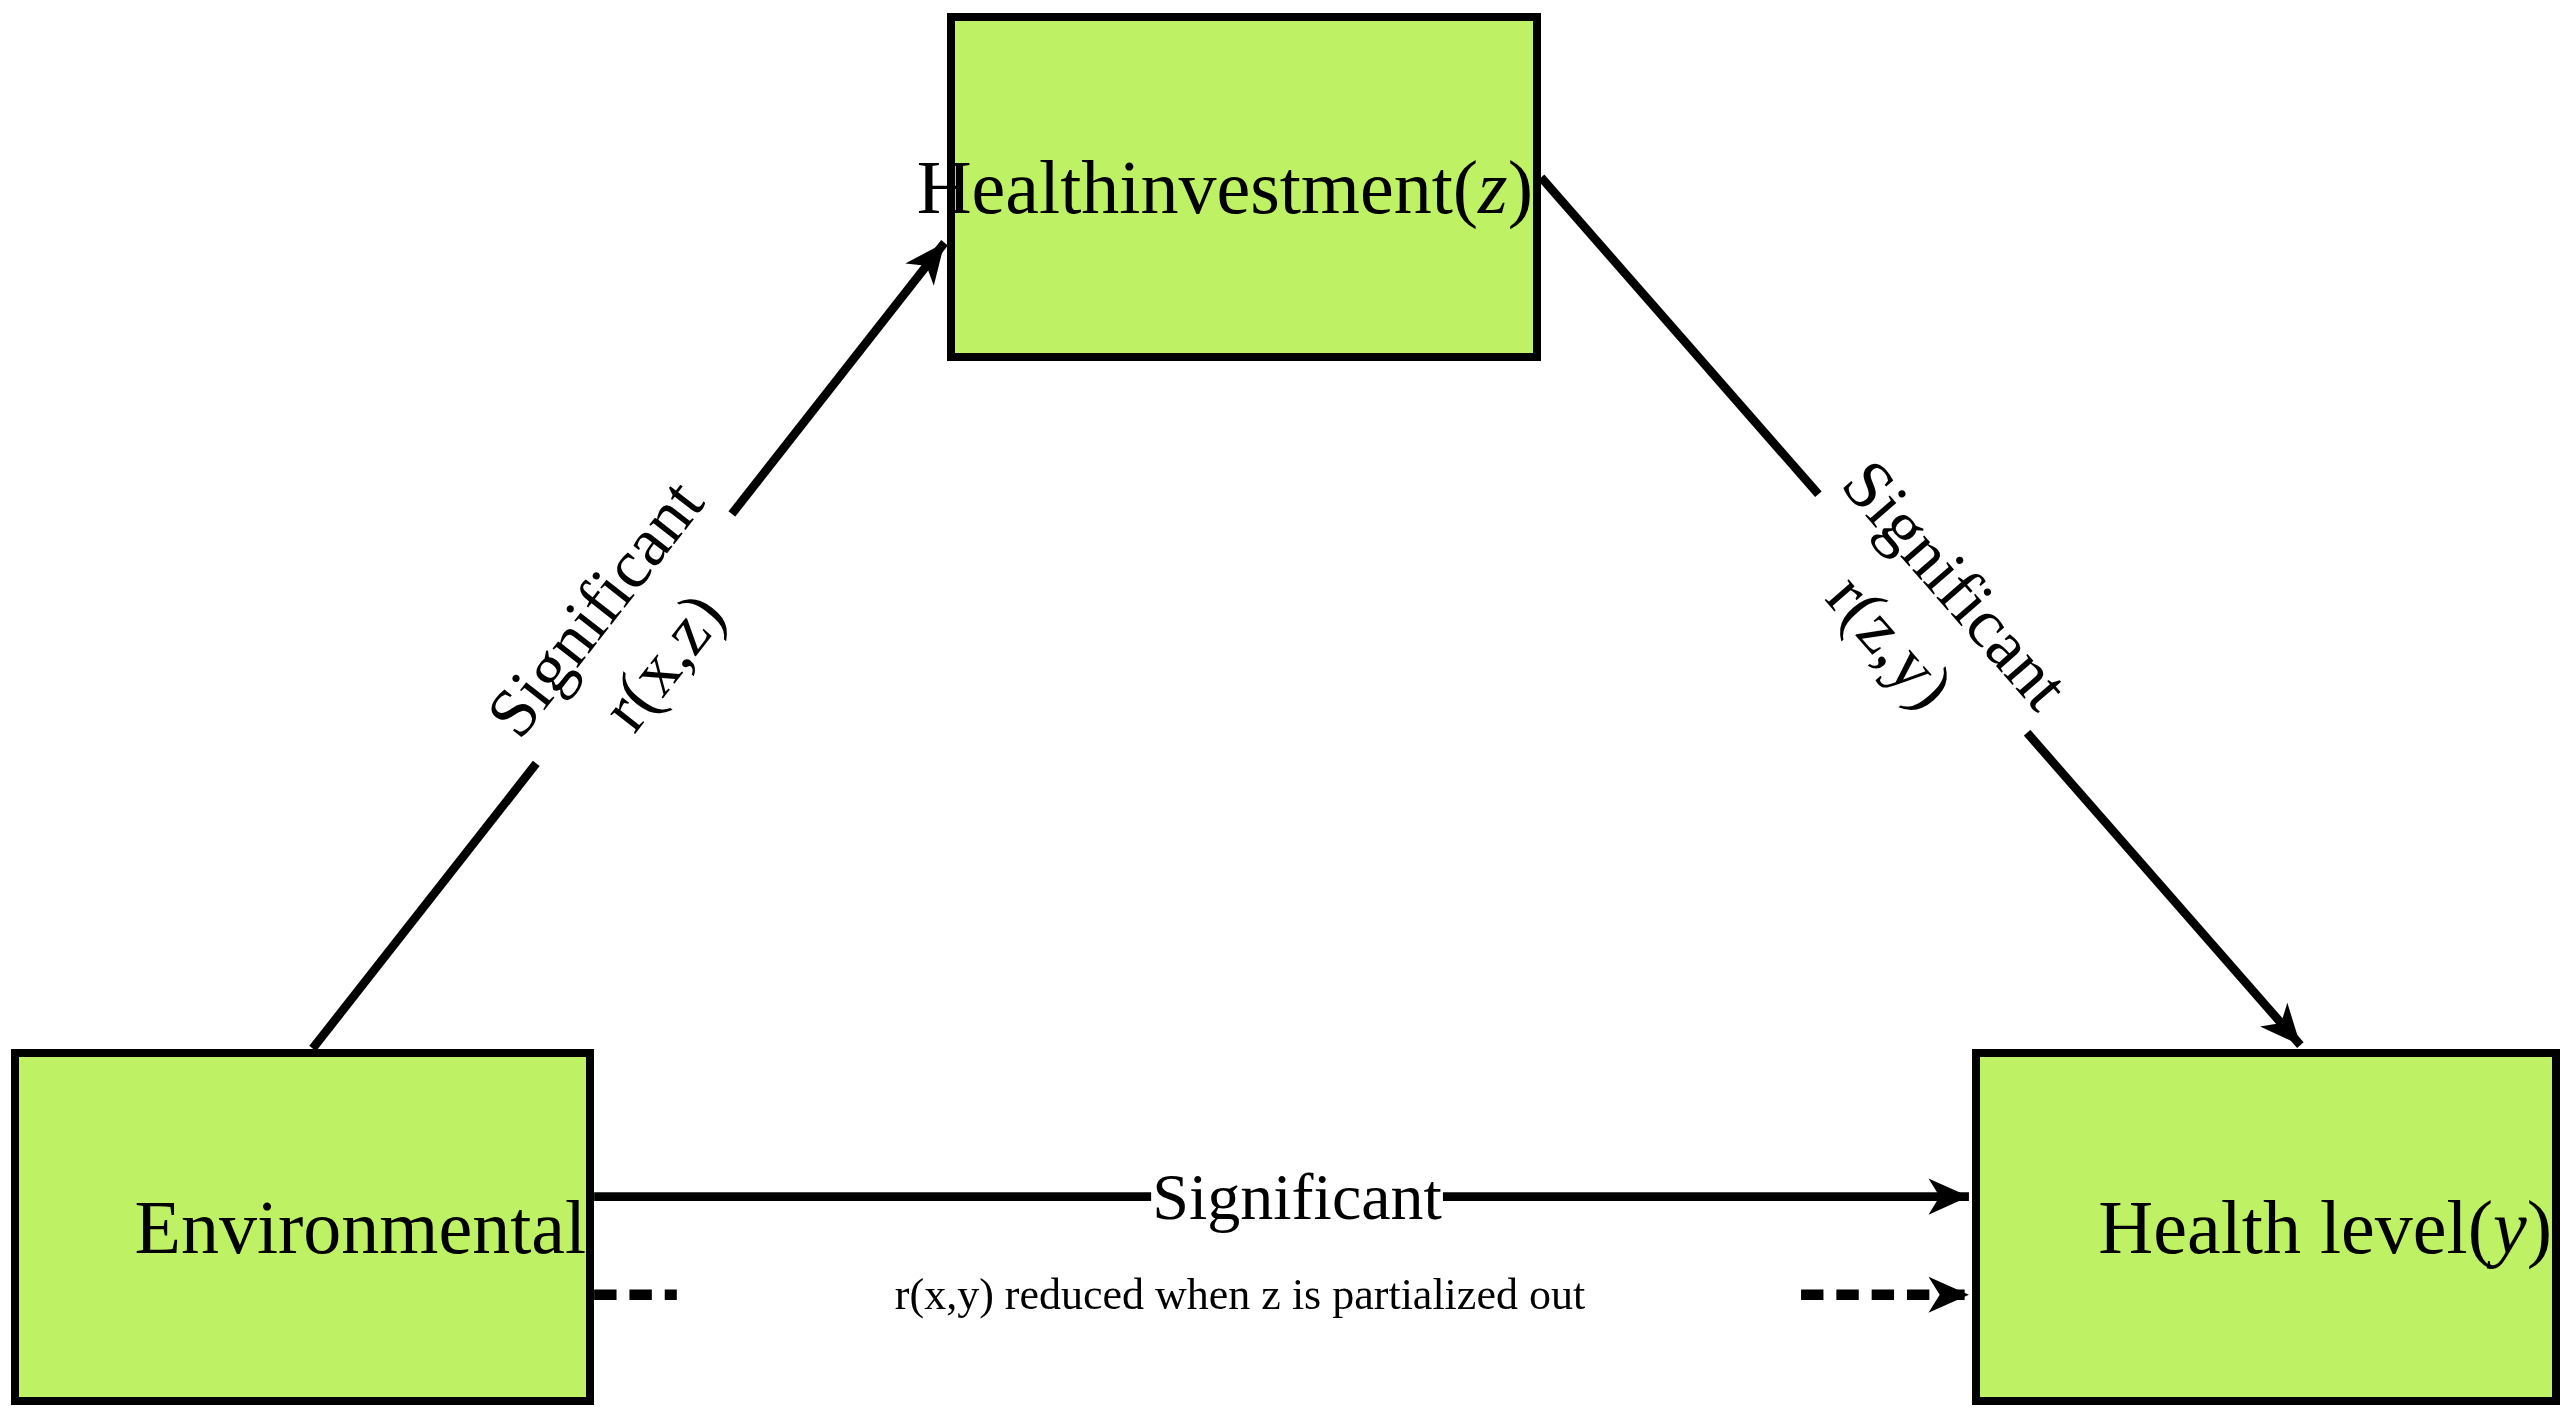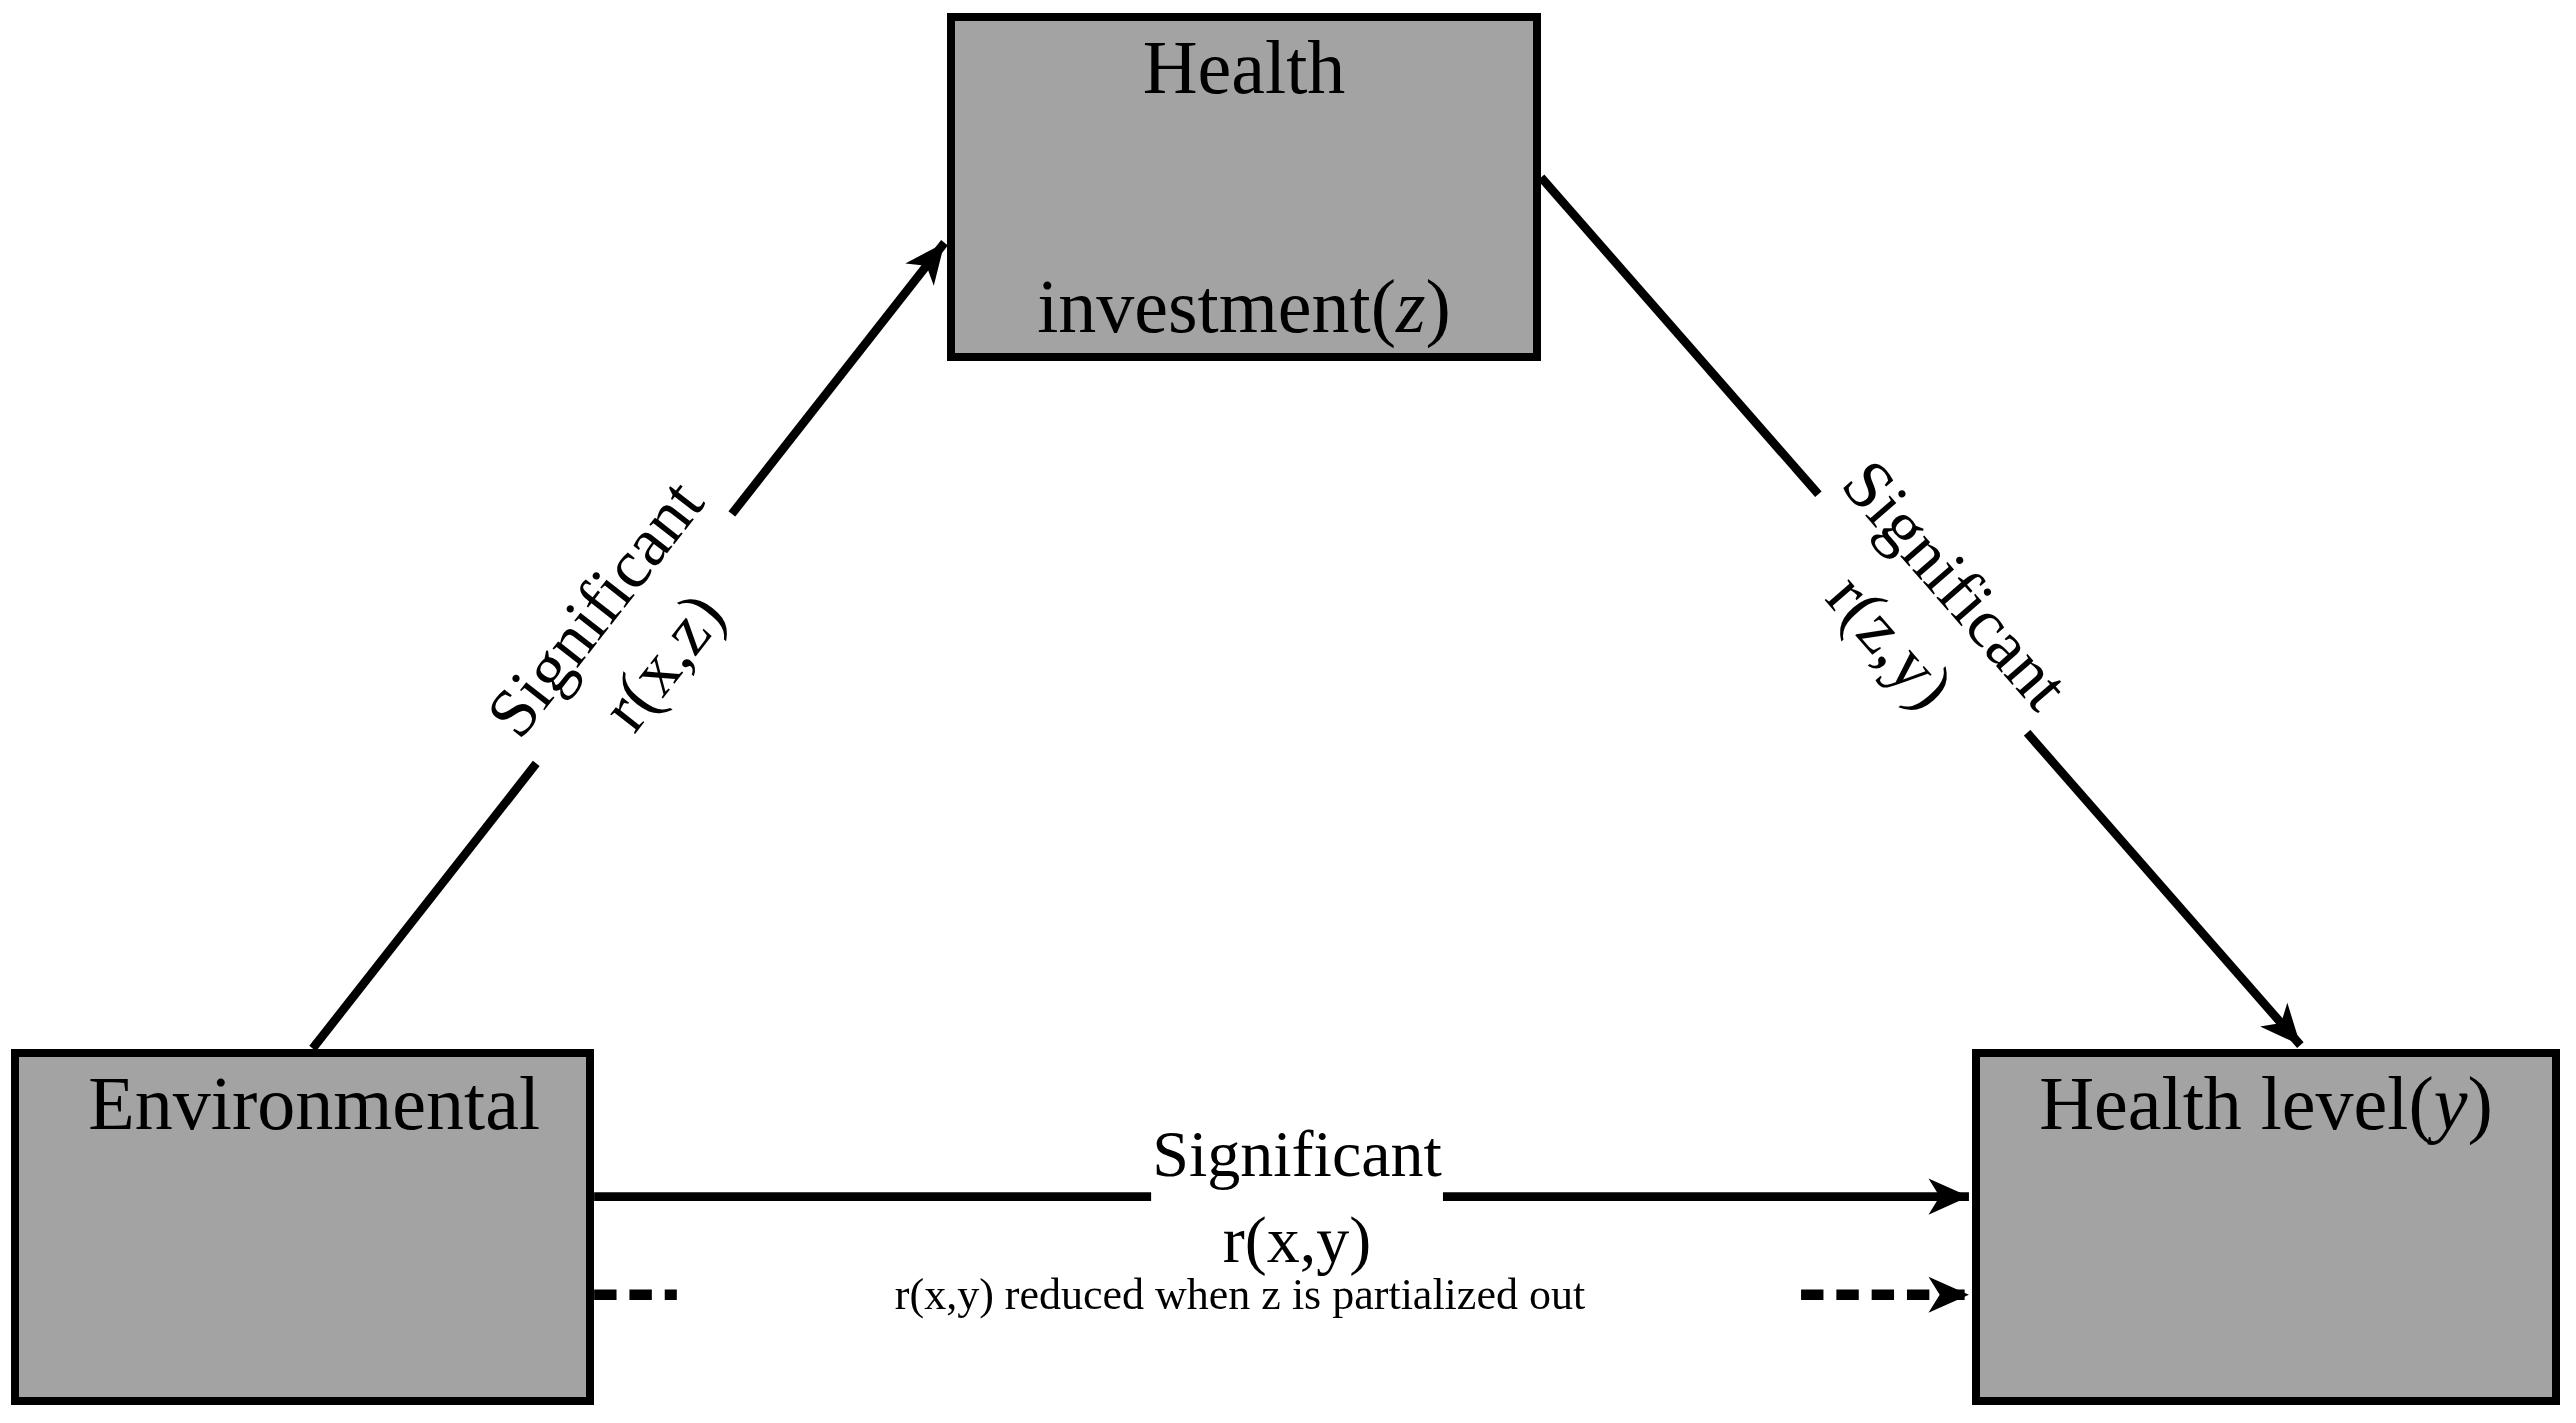--- a/index.html
+++ b/index.html
@@ -27,25 +27,25 @@
     stroke-width: 10;
   }
   .arrow-layer line.dashed {
     stroke-width: 12;
     stroke-dasharray: 26 15;
   }
   .node {
     position: absolute;
     box-sizing: border-box;
     border: 8.6px solid #000000;
-    background: #a3a3a3;
+    background: #bef264;
     display: flex;
-    flex-direction: column;
+    flex-direction: row;
     align-items: center;
-    justify-content: space-between;
+    justify-content: flex-end;
     text-align: center;
     font-size: 76px;
     line-height: 1.22;
     z-index: 2;
     white-space: nowrap;
   }
   .node .var, .edge-label .var { font-style: italic; }
   #node-z { left: 947px; top: 13px;   width: 594px; height: 348px; }
   #node-x { left: 11.2px;   top: 1049px; width: 583px; height: 356px; padding-left: 23px; }
   #node-y { left: 1972px; top: 1049px; width: 588px; height: 356px; }
@@ -124,21 +124,20 @@
     <div class="lbl-line">r(x,z)</div>
   </div>
 
   <div class="edge-label" id="label-zy">
     <div class="lbl-line">Significant</div>
     <div class="lbl-line">r(z,y)</div>
   </div>
 
   <div class="edge-label" id="label-xy">
     <div class="lbl-line">Significant</div>
-    <div class="lbl-line">r(x,y)</div>
   </div>
 
   <div class="edge-label" id="label-partial">
     <div class="lbl-line">r(x,y) reduced when z is partialized out</div>
   </div>
 
 </div>
 
 
 </body></html>

